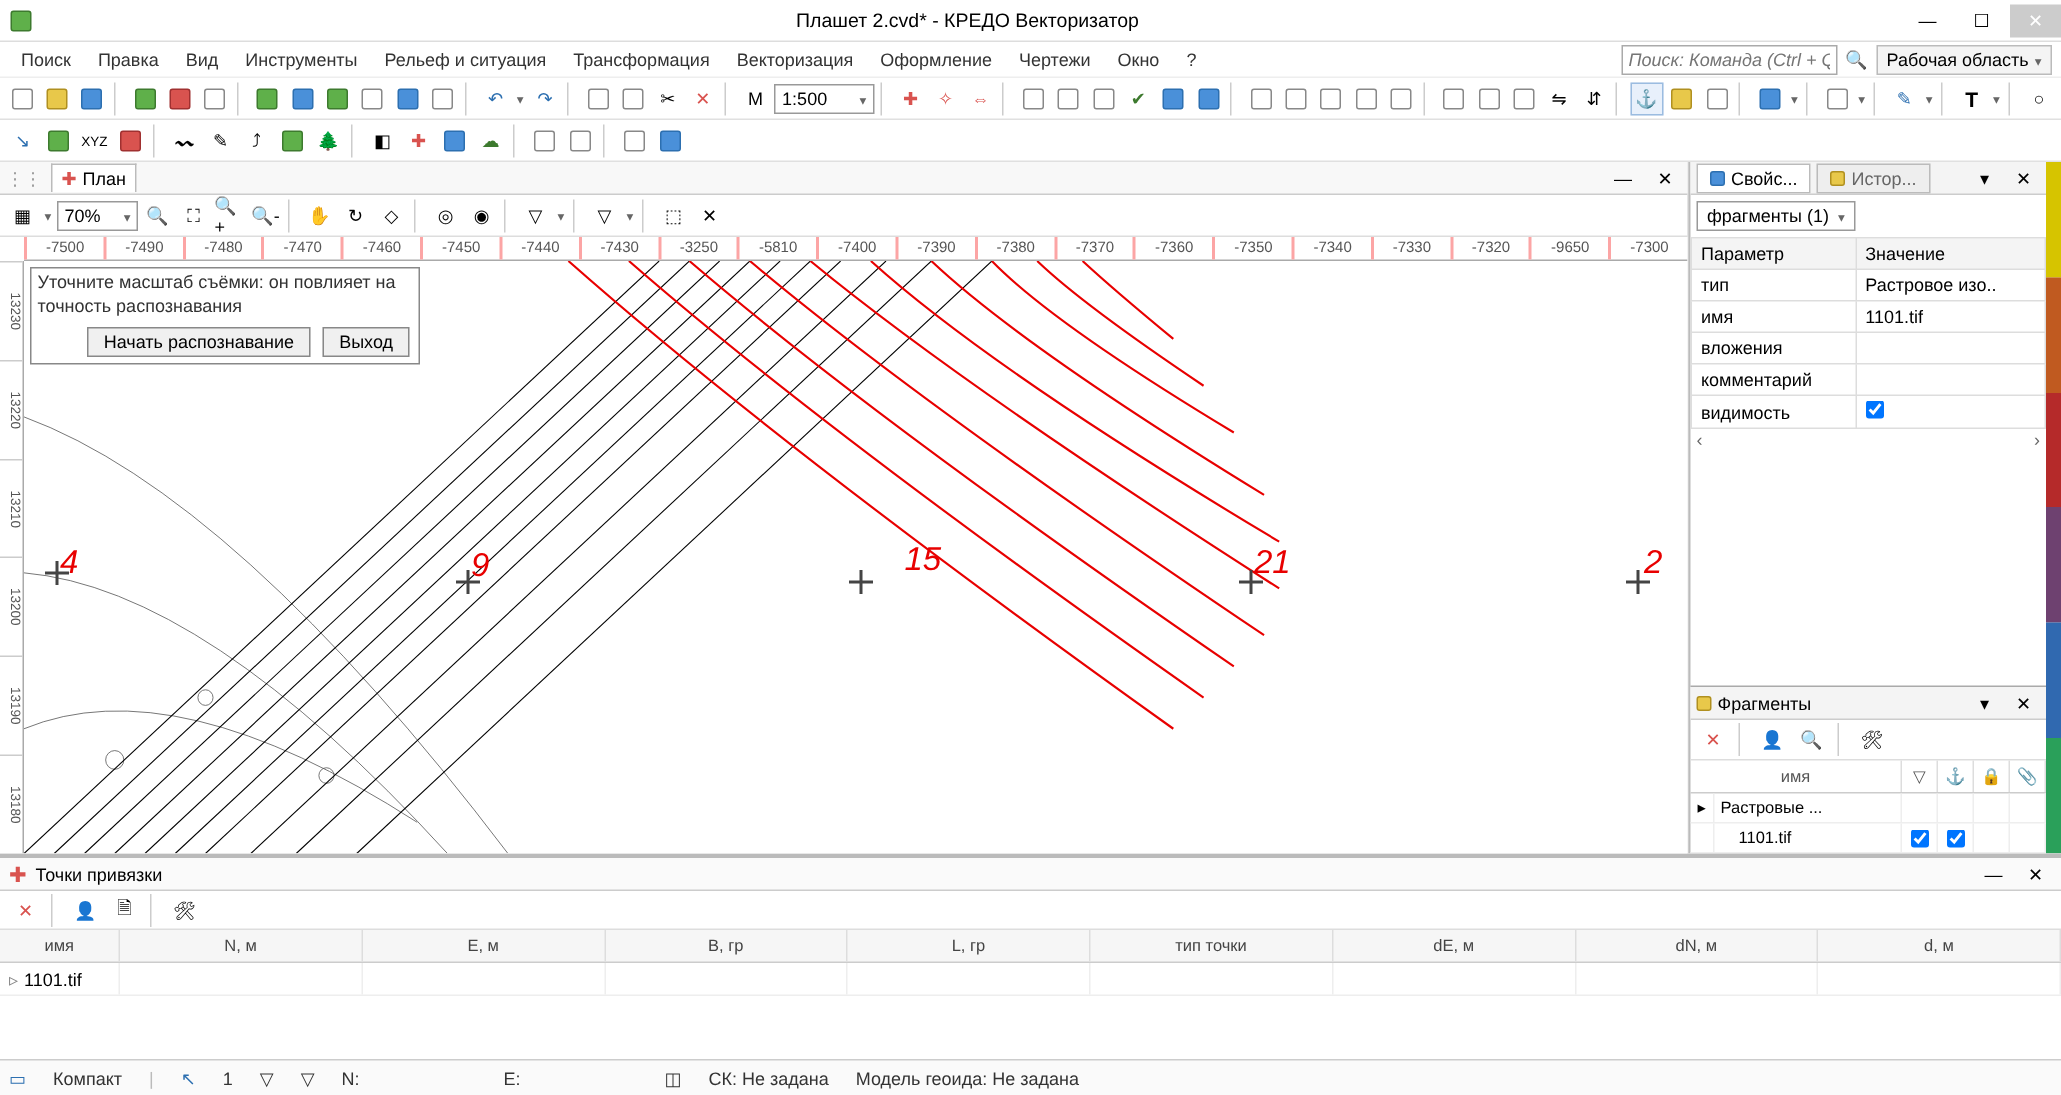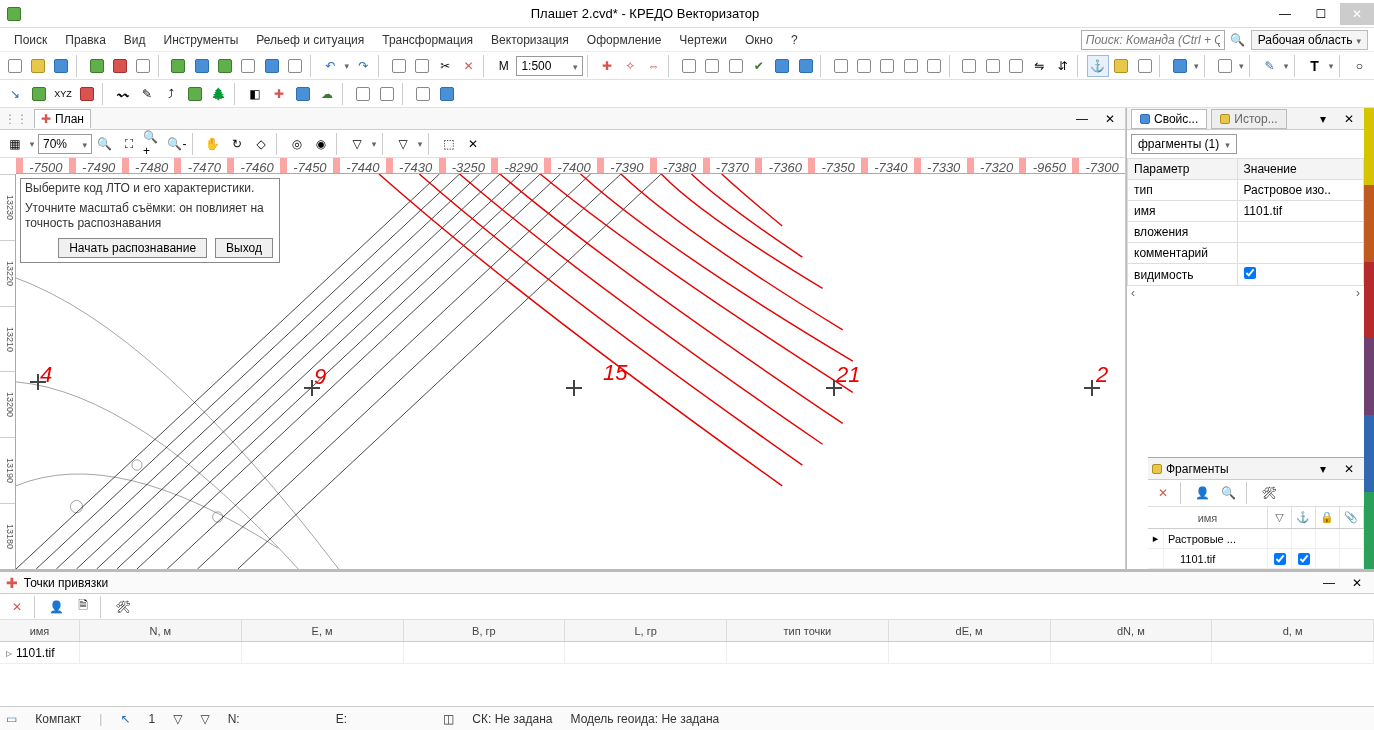--- a/index.html
+++ b/index.html
@@ -43,21 +43,21 @@
 .plan-tab-bar .tab { padding:2px 6px; border:1px solid #bbb; border-bottom:none; background:#fff; display:flex; align-items:center; gap:4px;}
 .plan-tab-bar .spacer { flex:1; }
 
 
 .plan-toolbar { height:28px; display:flex; align-items:center; padding:0 4px; gap:2px; border-bottom:1px solid #ddd;}
 .zoom-combo { width:54px; height:20px; border:1px solid #999; display:flex; align-items:center; justify-content:space-between; padding:0 4px; background:#fff;}
 
 
 .canvas-wrap { flex:1; position:relative; overflow:hidden; background:#fff;}
 .ruler-x { position:absolute; top:0; left:16px; right:0; height:16px; border-bottom:1px solid #aaa; display:flex;}
-.ruler-x .tick { flex:1; font-size:13px; color:#555; text-align:center; border-left:7px solid #fca5a5; padding-top:2px;font-style:italic;}
+.ruler-x .tick { flex:1; font-size:10px; color:#555; text-align:center; border-left:2px solid #fca5a5; padding-top:2px;}
 .ruler-y { position:absolute; left:0; top:16px; bottom:0; width:16px; border-right:1px solid #aaa; display:flex; flex-direction:column;}
 .ruler-y .tick { flex:1; font-size:9px; color:#555; writing-mode:vertical-rl; text-align:center; border-top:1px solid #ccc;}
 .canvas { position:absolute; left:16px; top:16px; right:0; bottom:0; background:#fff;}
 .canvas svg { width:100%; height:100%; }
 
 
 .recog-panel { position:absolute; left:4px; top:4px; width:260px; background:#fff; border:1px solid #888; z-index:10; font-size:11px;}
 .recog-panel .rp-title { font-weight:bold; padding:2px 4px;}
 .recog-panel .rp-text { padding:2px 4px; line-height:1.3; color:#333;}
 .recog-panel table { width:100%; border-collapse:collapse; margin:4px 4px; border:1px solid #bbb;}
@@ -79,21 +79,21 @@
 .panel-tab.inactive{ background:#eee; color:#666;}
 .panel-body { flex:1; overflow:auto; font-size:11px;}
 .frag-combo { margin:4px; border:1px solid #999; padding:2px 6px; display:inline-flex; align-items:center; gap:6px; background:#fff;text-align:right;}
 .prop-table { width:100%; border-collapse:collapse;}
 .prop-table th,.prop-table td{ border:1px solid #ddd; padding:3px 6px; text-align:left; font-weight:normal;}
 .prop-table th{ background:#f4f4f4;}
 .prop-table .chk{ text-align:left;}
 .right-scroll { height:14px; display:flex; justify-content:space-between; padding:0 4px; align-items:center; color:#666;}
 
 
-.frag-panel { border-top:1px solid #aaa;margin-left:21px;}
+.frag-panel { border-top:1px solid #aaa;}
 .frag-toolbar { display:flex; align-items:center; gap:4px; padding:2px 4px; border-bottom:1px solid #ddd;}
 .frag-headers { height:22px; display:flex; align-items:stretch; border-bottom:1px solid #ccc;}
 .frag-headers .col { border-right:1px solid #ddd; display:flex; align-items:center; justify-content:center; font-size:11px; color:#555;}
 .frag-row { display:flex; align-items:center; height:20px; border-bottom:1px solid #eee;}
 .frag-row .cell { border-right:1px solid #eee; padding:0 4px; font-size:11px; display:flex; align-items:center; justify-content:center; height:100%;}
 
 
 .bottom-dock { border-top:3px solid #bbb;}
 .dock-tab-bar { height:22px; display:flex; align-items:center; padding:0 6px; gap:6px; border-bottom:1px solid #ccc; background:#fafafa;}
 .dock-tab-bar .flex{flex:1;}
@@ -382,21 +382,21 @@
       <div class="ruler-x" id="rulerx">
           <div class="tick">-7500</div>
           <div class="tick">-7490</div>
           <div class="tick">-7480</div>
           <div class="tick">-7470</div>
           <div class="tick">-7460</div>
           <div class="tick">-7450</div>
           <div class="tick">-7440</div>
           <div class="tick">-7430</div>
           <div class="tick">-3250</div>
-          <div class="tick">-8290</div>
+          <div class="tick">-5810</div>
           <div class="tick">-7400</div>
           <div class="tick">-7390</div>
           <div class="tick">-7380</div>
           <div class="tick">-7370</div>
           <div class="tick">-7360</div>
           <div class="tick">-7350</div>
           <div class="tick">-7340</div>
           <div class="tick">-7330</div>
           <div class="tick">-7320</div>
           <div class="tick">-9650</div>
@@ -442,21 +442,20 @@
             <path d="M520,0 Q620,80 830,210"></path>
             <path d="M560,0 Q640,70 830,180"></path>
             <path d="M600,0 Q660,55 820,150"></path>
             <path d="M640,0 Q680,40 800,110"></path>
             <path d="M670,0 Q700,28 780,80"></path>
             <path d="M700,0 Q720,18 760,50"></path>
           </g>
         </svg>
         
         <div class="recog-panel">
-          <div class="rp-text">Выберите код ЛТО и его характеристики.</div>
           <div class="rp-text">Уточните масштаб съёмки: он повлияет на точность распознавания</div>
           <div class="rp-buttons">
             <button>Начать распознавание</button>
             <button>Выход</button>
           </div>
         </div>
         
         <div class="map-cross" style="left:14px; top:200px;"></div>
         <div class="map-label" style="left:24px; top:188px;">4</div>
         <div class="map-cross" style="left:288px; top:206px;"></div>

